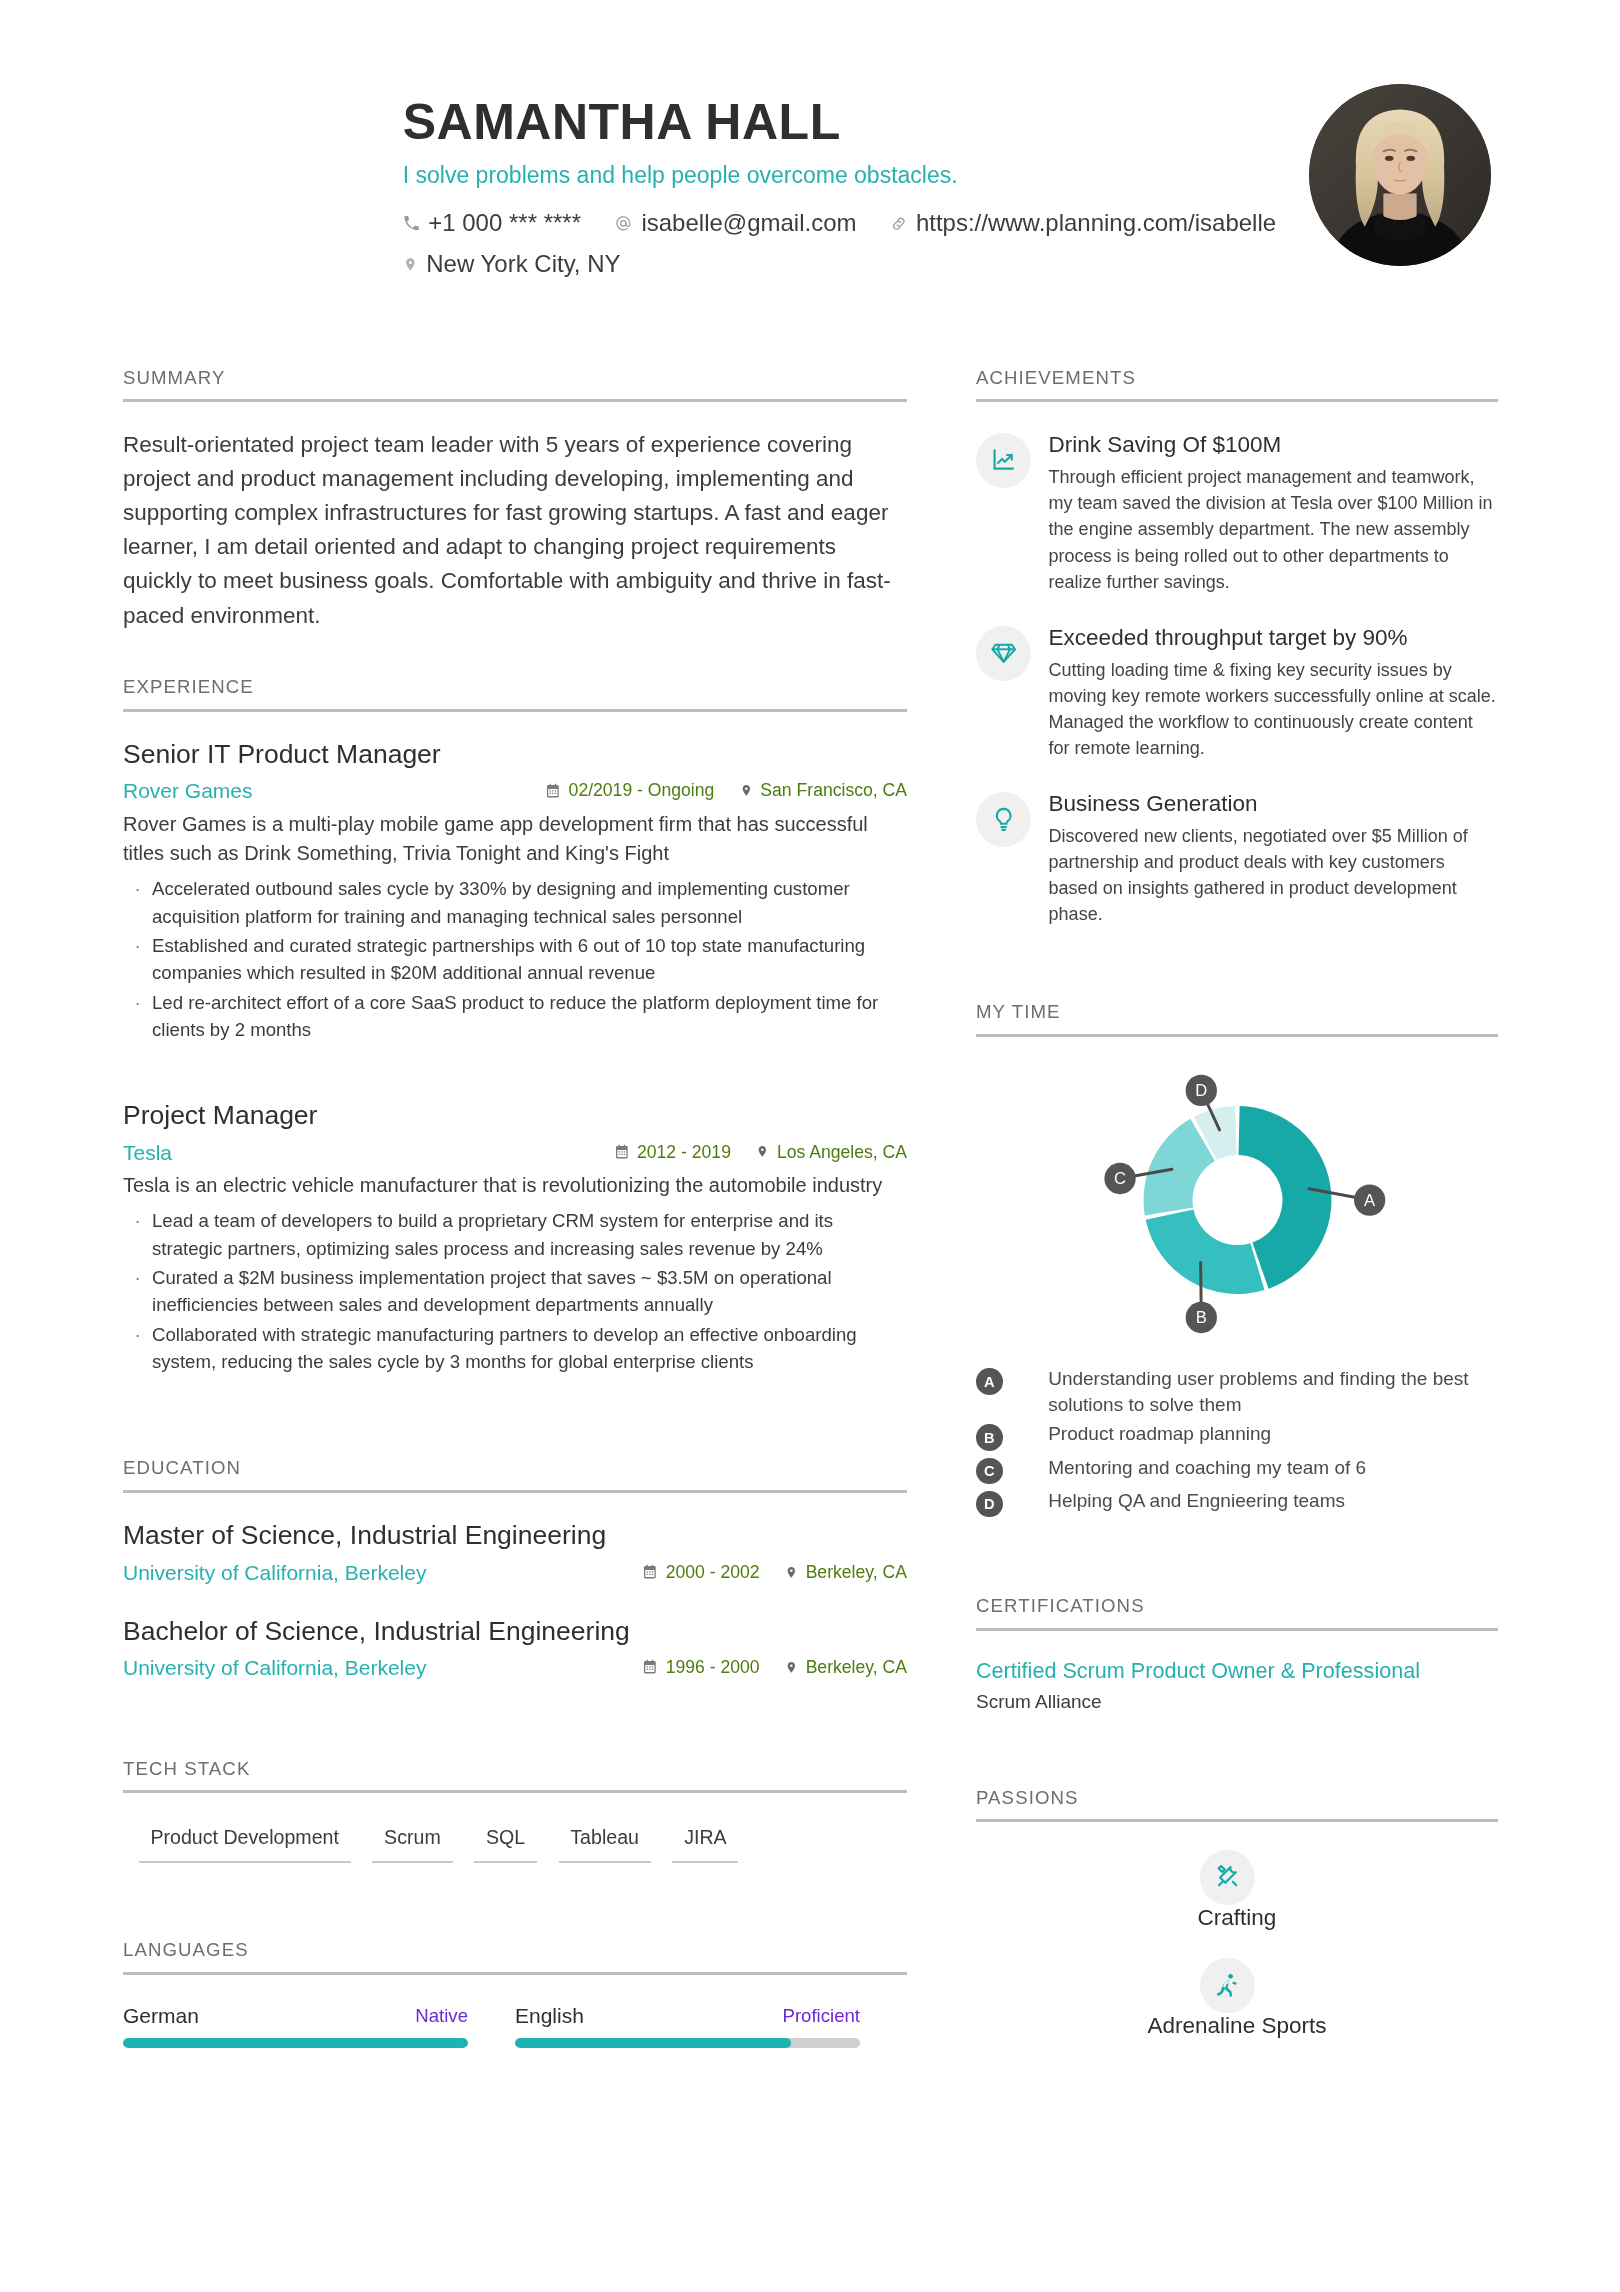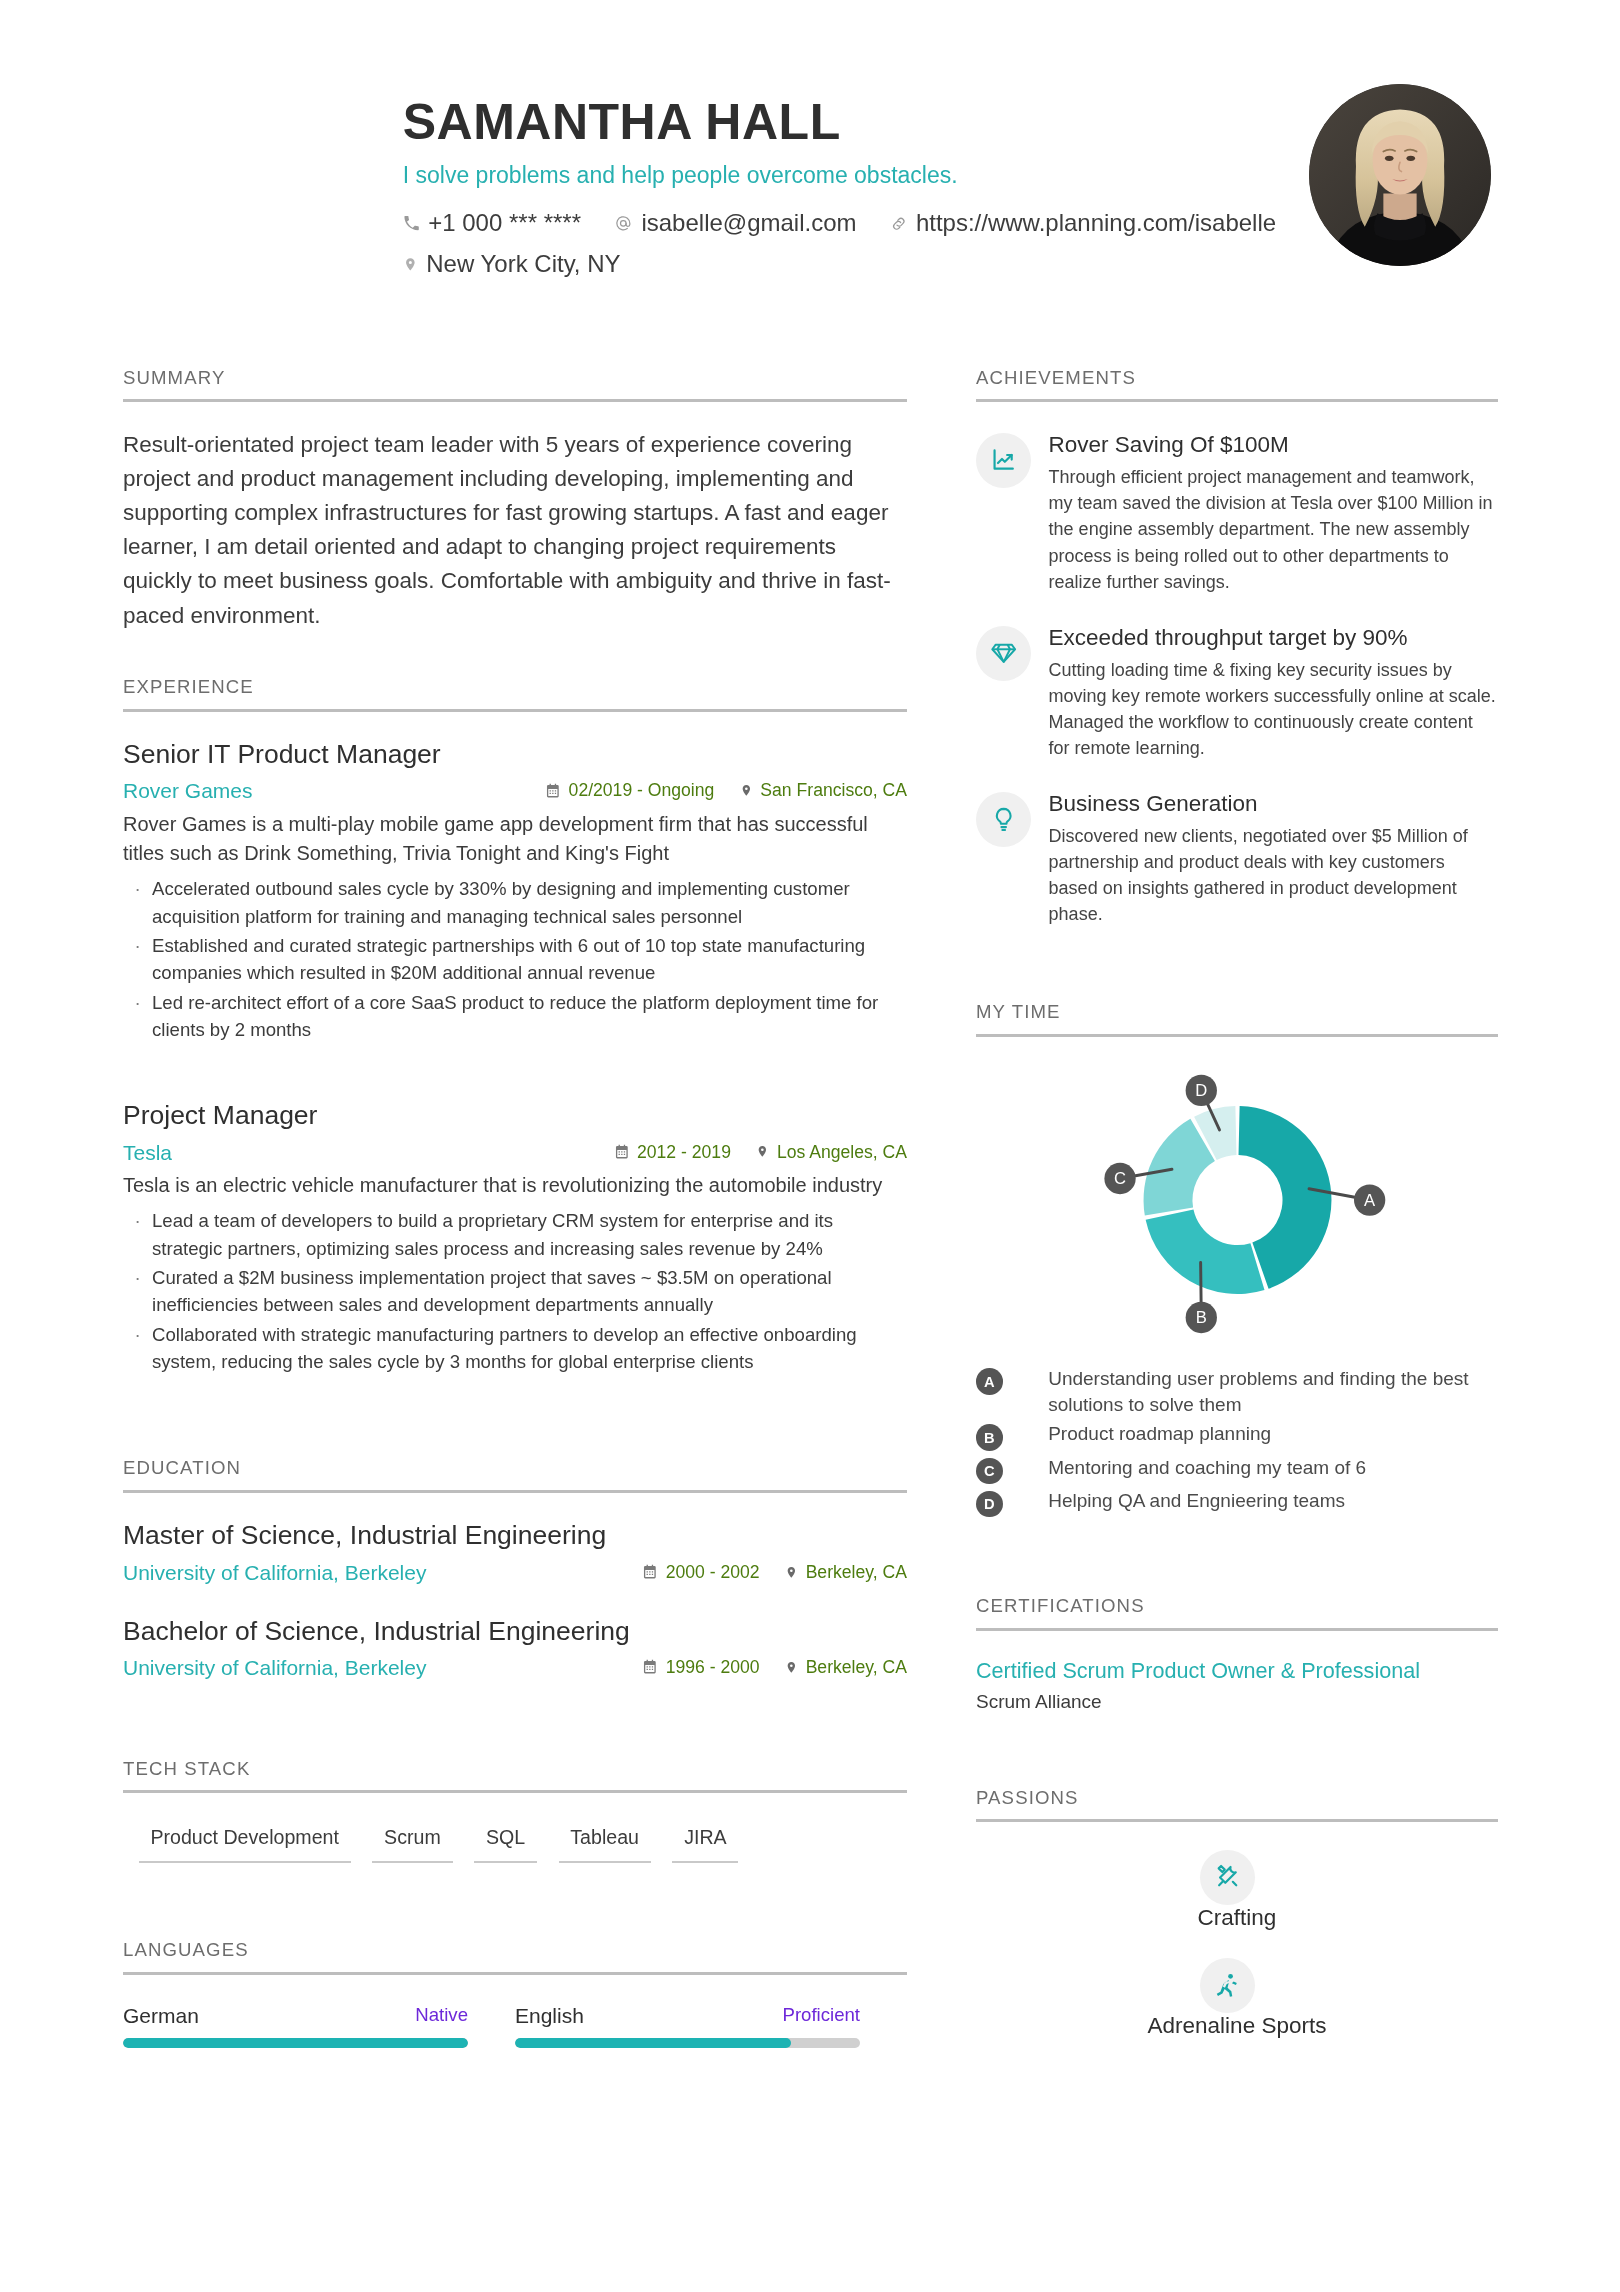--- a/index.html
+++ b/index.html
@@ -95,21 +95,21 @@
   
   .tech-row { display: flex; flex-wrap: wrap; margin-top: 33px; padding-left: 15.7px; }
   .tech-item {
     font-size: 19.6px; color: #3c3c3c; padding: 0 11.8px 11.8px 11.8px;
     border-bottom: 2.5px solid #c9c9c9; margin-right: 21.6px; margin-bottom: 13.7px;
   }
 
   
   .lang-row { display: flex; margin-top: 29px; }
   .lang-block { width: 365px; margin-right: 47px; }
-  .lang-head { display: flex; justify-content: space-between; align-items: flex-start; }
+  .lang-head { display: flex; justify-content: space-between; align-items: center; }
   .lang-name { font-size: 21px; color: #2f2f2f; }
   .lang-level { font-size: 18.6px; color: #6d28d9; }
   .lang-bar {
     height: 10.8px; border-radius: 5.9px; background: #d0d0d0; margin-top: 9.8px;
     overflow: hidden; position: relative;
   }
   .lang-fill { height: 100%; border-radius: 5.9px; background: #1db3b3; }
 
   
   .ach-item { display: flex; margin-top: 29px; }
@@ -465,21 +465,21 @@
 
         <div class="ach-item">
           <div class="ach-icon">
             <svg width="27.4" height="27.4" viewBox="0 0 24 24" fill="none" stroke="#17a8a8" stroke-width="1.9" stroke-linecap="round" stroke-linejoin="round">
               <path d="M4 3v16h16"></path>
                 <path d="M7 14l3.5-3.5 2.5 2.5L19 7"></path>
                 <path d="M15 7h4v4"></path>
             </svg>
           </div>
           <div class="ach-body">
-            <div class="ach-title">Rover Saving Of $100M</div>
+            <div class="ach-title">Drink Saving Of $100M</div>
             <div class="ach-desc">Through efficient project management and teamwork, my team saved the division at Tesla over $100 Million in the engine assembly department. The new assembly process is being rolled out to other departments to realize further savings.</div>
           </div>
         </div>
 
         <div class="ach-item">
           <div class="ach-icon">
             <svg width="27.4" height="27.4" viewBox="0 0 24 24" fill="none" stroke="#17a8a8" stroke-width="1.7" stroke-linejoin="round">
               <path d="M5 5h14l3 4-10 11L2 9z"></path>
                 <path d="M2 9h20"></path>
                 <path d="M8.5 5L6.5 9l5.5 11L17.5 9 15.5 5"></path>

